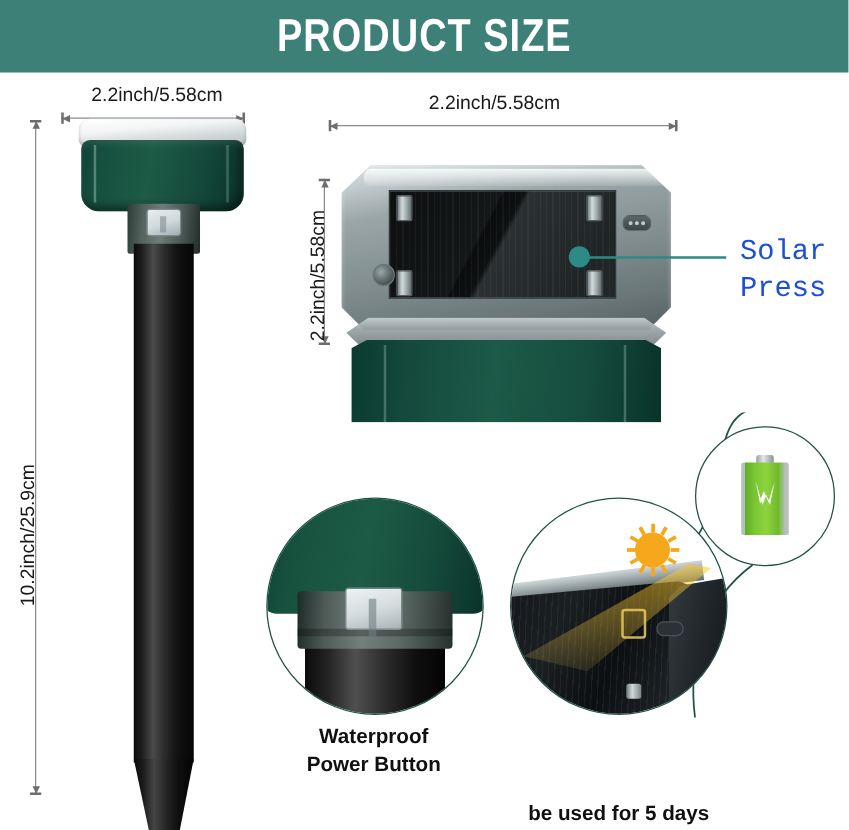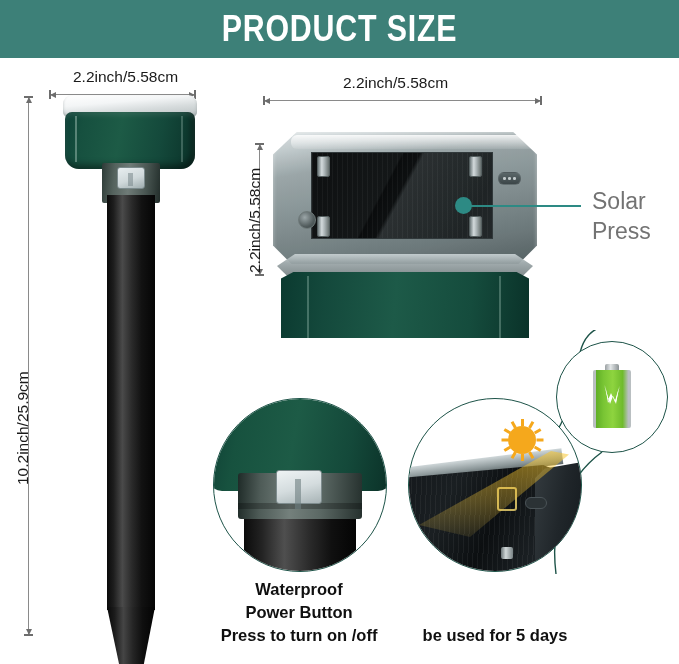--- a/index.html
+++ b/index.html
@@ -251,23 +251,23 @@
     width: 17px; height: 17px; border-radius: 50%;
     background: #2d8a84;
   }
   .callout-line {
     position: absolute;
     height: 1.6px;
     background: #2d8a84;
   }
   .callout-text {
     position: absolute;
-    font-family: Liberation Sans, sans-serif;
+    font-family: Liberation Mono, monospace;
     font-size: 23px;
-    color: #737373;
+    color: #1d4ed8;
     line-height: 31px;
     white-space: nowrap;
   }
 
   
   .circle-inset {
     position: absolute;
     border-radius: 50%;
     border: 1.4px solid #1d5348;
     overflow: hidden;
@@ -484,21 +484,20 @@
     <div class="pb-shaft"></div>
     <div class="pb-collar">
       <div class="ridge"></div>
     </div>
     <div class="pb-button">
       <div class="slot"></div>
     </div>
   </div>
   <div class="caption" style="left:199px; top:601px; width:200px;">Power Button</div>
   <div class="caption" style="left:199px; top:578px; width:200px;">Waterproof</div>
-  <div class="caption" style="left:189px; top:624px; width:220px;">Press to turn on /off</div>
 
   <div class="circle-inset" id="circle-solar">
     <div class="sc-glass"></div>
     <div class="sc-device">
       <div class="striations"></div>
     </div>
     <div class="sc-side"></div>
     <div class="sc-clip"></div>
     <div class="sc-vent"></div>
     <div class="sc-screw"></div>
@@ -512,21 +511,21 @@
       <div class="ray" style="transform:rotate(120deg)"></div>
       <div class="ray" style="transform:rotate(150deg)"></div>
       <div class="ray" style="transform:rotate(180deg)"></div>
       <div class="ray" style="transform:rotate(210deg)"></div>
       <div class="ray" style="transform:rotate(240deg)"></div>
       <div class="ray" style="transform:rotate(270deg)"></div>
       <div class="ray" style="transform:rotate(300deg)"></div>
       <div class="ray" style="transform:rotate(330deg)"></div>
     </div>
   </div>
-  <div class="caption" style="left:400px; top:624px; width:190px;">be used for 5 days</div>
+  <div class="caption" style="left:400px; top:640px; width:190px;">be used for 5 days</div>
 
   <div class="circle-inset" id="circle-battery">
     <div class="battery">
       <div class="tip"></div>
       <div class="cell"></div>
       <svg class="bolt-svg" width="20" height="34" viewBox="0 0 20 34">
         <path d="M2 2 L6 18 L9 11 L13 20 L18 3 L14 20 L11 14 L8 22 Z" fill="#ffffff"></path>
         <path d="M3 3 L7 20 L10 13 L14 22 L17 5 L13 19 L10 13 L6 21 Z" fill="#ffffff"></path>
       </svg>
     </div>

